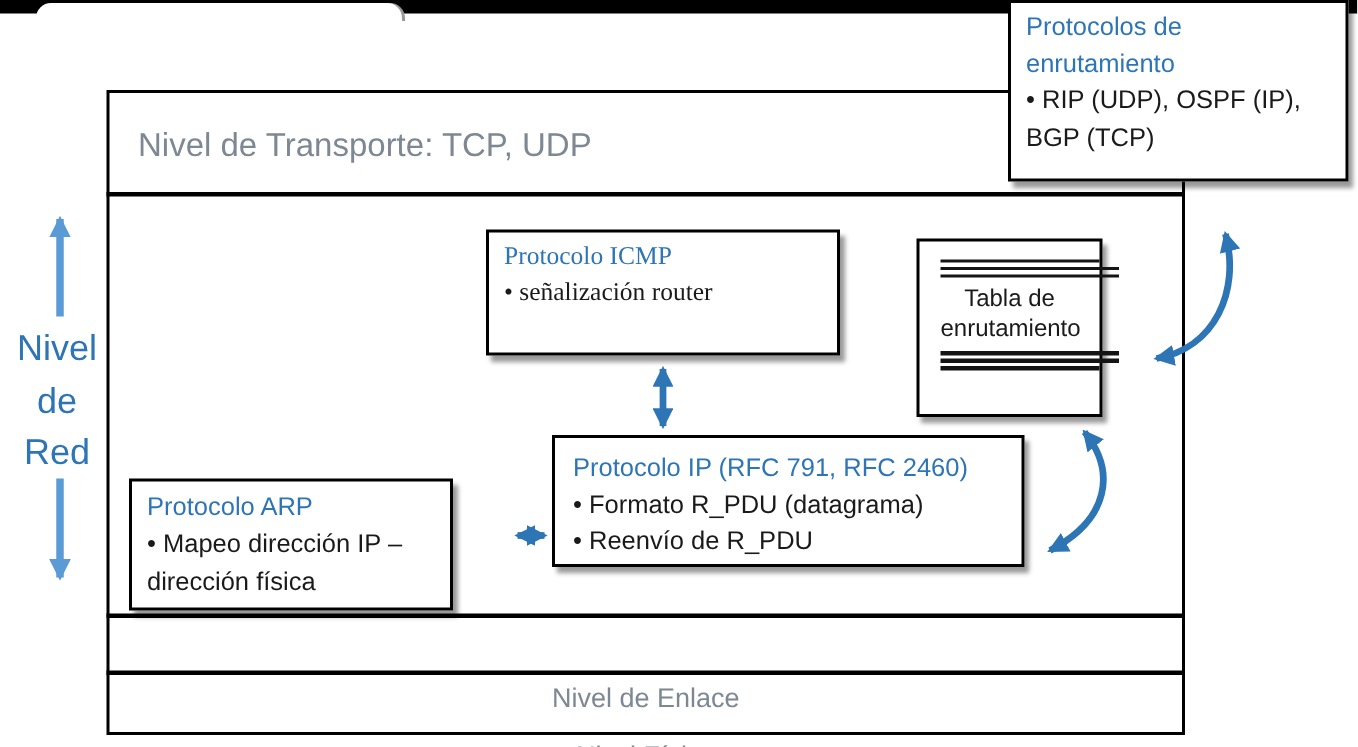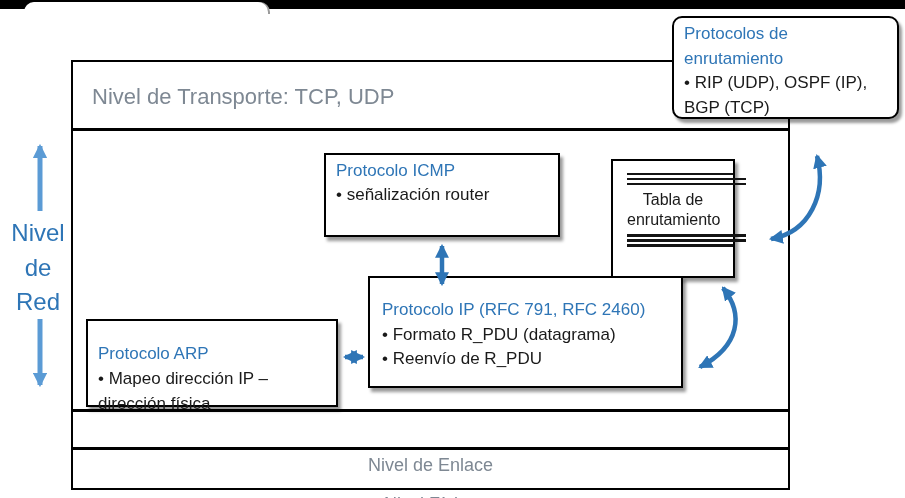--- a/index.html
+++ b/index.html
@@ -41,50 +41,50 @@
   <div class="layer-label" style="left:92px;top:84px;font-size:22px;">Nivel de Transporte: TCP, UDP</div>
   <div class="layer-label layer-center" style="top:419px;">Nivel de Enlace</div>
   <div class="layer-label layer-center" style="top:458px;">Nivel Físico</div>
 
   <div class="side-label">
     <div>Nivel</div>
     <div>de</div>
     <div>Red</div>
   </div>
 
-  <div class="pbox" style="left:672px;top:16px;width:227px;height:103px;padding:4px 8px 0 10px;line-height:24.5px;border-radius:10px;">
+  <div class="pbox" style="left:672px;top:0;width:227px;height:121px;padding:4px 8px 0 10px;line-height:24.5px;">
     <div class="title">Protocolos de enrutamiento</div>
     <div>• RIP (UDP), OSPF (IP), BGP (TCP)</div>
   </div>
 
-  <div class="pbox" style="left:324px;top:153px;width:236px;height:84px;padding:4px 10px 0 10px;line-height:24px;">
+  <div class="pbox" style="left:324px;top:153px;width:236px;height:84px;padding:4px 10px 0 10px;line-height:24px;font-family:Liberation Serif, serif;">
     <div class="title">Protocolo ICMP</div>
     <div>• señalización router</div>
   </div>
 
   <div class="pbox" style="left:611px;top:159px;width:124px;height:119px;padding:9px 14px 0 14px;">
     <div class="tbl-rule" style="width:106px;"></div>
     <div class="tbl-rule" style="width:119px;"></div>
     <div class="tbl-rule" style="width:119px;"></div>
     <div class="tbl-text">
       <div>Tabla de</div>
       <div>enrutamiento</div>
     </div>
     <div class="tbl-rule" style="width:119px;"></div>
     <div class="tbl-rule" style="width:119px;"></div>
     <div class="tbl-rule" style="width:106px;"></div>
   </div>
 
-  <div class="pbox" style="left:368px;top:276px;width:315px;height:112px;padding:20px 10px 0 12px;line-height:24.5px;">
+  <div class="pbox" style="left:368px;top:290px;width:315px;height:88px;padding:8px 10px 0 12px;line-height:24.5px;">
     <div class="title">Protocolo IP (RFC 791, RFC 2460)</div>
     <div>• Formato R_PDU (datagrama)</div>
     <div>• Reenvío de R_PDU</div>
   </div>
 
-  <div class="pbox" style="left:86px;top:319px;width:252px;height:88px;padding:20px 10px 0 10px;line-height:25px;">
+  <div class="pbox" style="left:86px;top:319px;width:216px;height:88px;padding:4px 10px 0 10px;line-height:25px;">
     <div class="title">Protocolo ARP</div>
     <div>• Mapeo dirección IP – dirección física</div>
   </div>
 
   <svg class="arrows" width="905" height="498" viewBox="0 0 905 498">
     <defs>
       <marker id="ahD" viewBox="0 0 10 10" refX="8.5" refY="5" markerWidth="3.1" markerHeight="3.1" orient="auto-start-reverse">
         <path d="M0,0 L10,5 L0,10 Z" fill="#2E75B6"></path>
       </marker>
       <marker id="ahS" viewBox="0 0 10 10" refX="8.5" refY="5" markerWidth="2.9" markerHeight="2.9" orient="auto-start-reverse">

